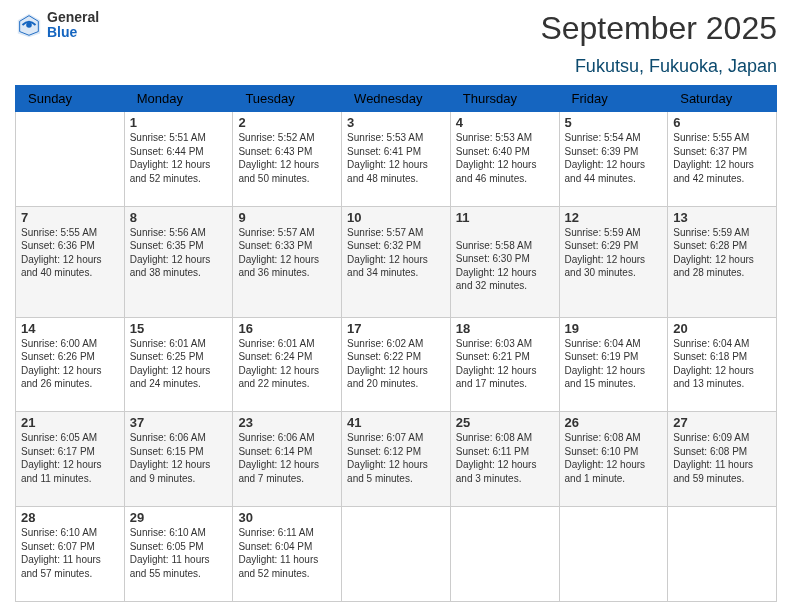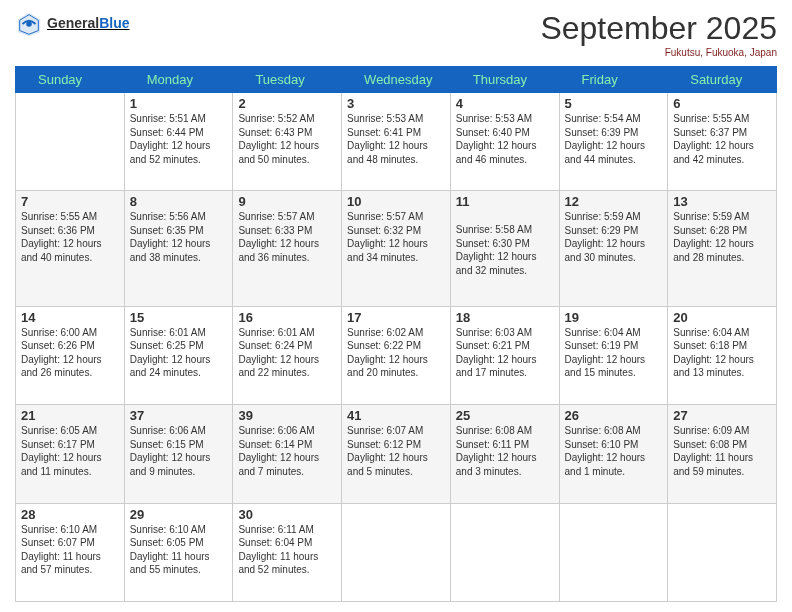--- a/index.html
+++ b/index.html
@@ -23,22 +23,22 @@
       align-items: flex-start;
       margin-bottom: 8px;
     }
     .logo {
       display: flex;
       align-items: center;
       gap: 4px;
     }
     .logo-text {
       display: flex;
+      flex-direction: column;
       line-height: 1.1;
-      text-decoration: underline;
     }
     .logo-general {
       font-size: 14px;
       font-weight: bold;
       color: #333;
     }
     .logo-blue {
       font-size: 14px;
       font-weight: bold;
       color: #1565C0;
@@ -49,35 +49,36 @@
     }
     .title-section {
       text-align: right;
     }
     .calendar-title {
       font-size: 32px;
       font-weight: 300;
       color: #333;
     }
     .calendar-subtitle {
-      font-size: 10px;
-      color: #7f1d1d;
+      font-size: 18px;
+      color: #0c4a6e;
+      margin-top: 9px;
     }
     .calendar {
       flex: 1;
       border: 1px solid #ccc;
       border-collapse: collapse;
       width: 100%;
       table-layout: fixed;
     }
     .calendar th {
       background-color: #1565C0;
-      color: #86efac;
+      color: #000000;
       text-align: left;
-      padding: 5px 22px;
+      padding: 5px 12px;
       font-size: 13px;
       font-weight: normal;
       border: 1px solid #1565C0;
     }
     .calendar td {
       border: 1px solid #ccc;
       vertical-align: top;
       padding: 3px 5px;
       width: calc(100% / 7);
     }
@@ -299,21 +300,21 @@
 and 11 minutes.</div>
           </td>
           <td>
             <span class="day-number">37</span>
             <div class="day-info" style="white-space: pre-line;">Sunrise: 6:06 AM
 Sunset: 6:15 PM
 Daylight: 12 hours
 and 9 minutes.</div>
           </td>
           <td>
-            <span class="day-number">39</span>
+            <span class="day-number">23</span>
             <div class="day-info" style="white-space: pre-line;">Sunrise: 6:06 AM
 Sunset: 6:14 PM
 Daylight: 12 hours
 and 7 minutes.</div>
           </td>
           <td>
             <span class="day-number">41</span>
             <div class="day-info" style="white-space: pre-line;">Sunrise: 6:07 AM
 Sunset: 6:12 PM
 Daylight: 12 hours

